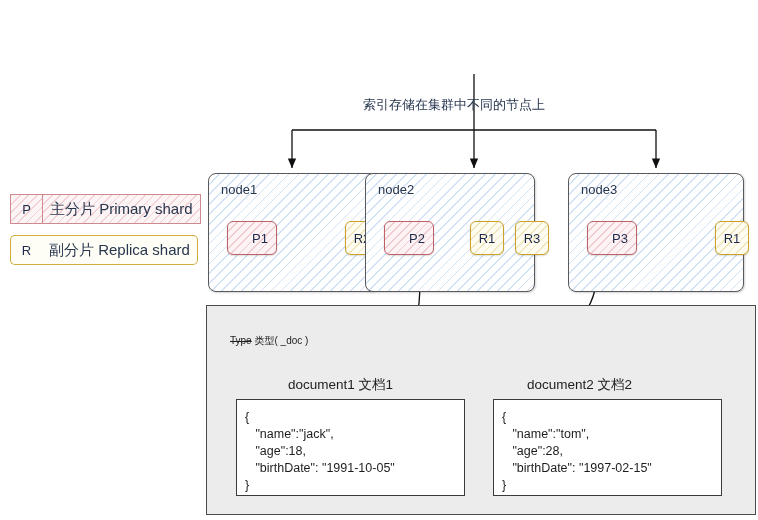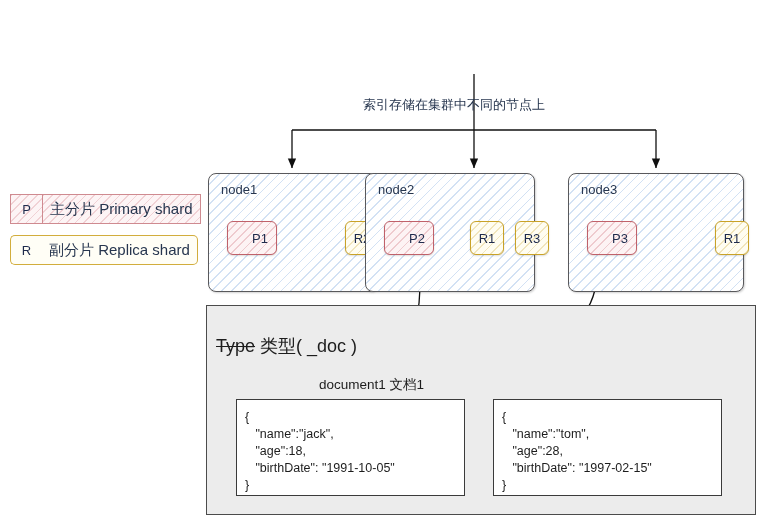--- a/index.html
+++ b/index.html
@@ -93,24 +93,24 @@
   }
   .legend-row.primary .legend-text{border-left:none;}
   .legend-row.replica .legend-text{border-left:none;border-top-left-radius:0;border-bottom-left-radius:0;}
   .legend-row.replica .legend-key{border-right:none;border-top-right-radius:0;border-bottom-right-radius:0;}
 
   
   .type-panel{
     position:absolute;left:206px;top:305px;width:548px;height:208px;
     border:1.3px solid #4b4b4b;background:#ececec;
   }
-  .type-title{position:absolute;left:9px;top:28px;font-size:18px;color:#1d1d1d;}
+  .type-title{position:absolute;left:23px;top:28px;font-size:10px;color:#1d1d1d;}
   .type-title .struck{text-decoration:line-through;}
 
-  .doc-label{position:absolute;font-size:13.5px;color:#1d1d1d;white-space:nowrap;margin-left:31px;}
+  .doc-label{position:absolute;font-size:13.5px;color:#1d1d1d;white-space:nowrap;}
   #doc-label-0{left:81px;top:70px;}
   #doc-label-1{left:320px;top:70px;}
 
   .doc-box{
     position:absolute;top:93px;width:227px;height:95px;
     background:#ffffff;border:1.3px solid #3a3a3a;
   }
   #doc-box-0{left:29px;}
   #doc-box-1{left:286px;}
   .doc-code{
@@ -186,20 +186,21 @@
     </div>
     <div class="shard replica" style="left:130px;top:47px;">
       <span>R1</span>
     </div>
   </div>
 
   <div class="type-panel">
     <div class="type-title"><span class="struck">Type</span><span> 类型( _doc )</span></div>
 
     <div class="doc-label" id="doc-label-0">document1 文档1</div>
+    <div class="doc-label" id="doc-label-1">document2 文档2</div>
 
     <div class="doc-box" id="doc-box-0">
       <pre class="doc-code">{
    "name":"jack",
    "age":18,
    "birthDate": "1991-10-05"
 }</pre>
     </div>
     <div class="doc-box" id="doc-box-1">
       <pre class="doc-code">{

